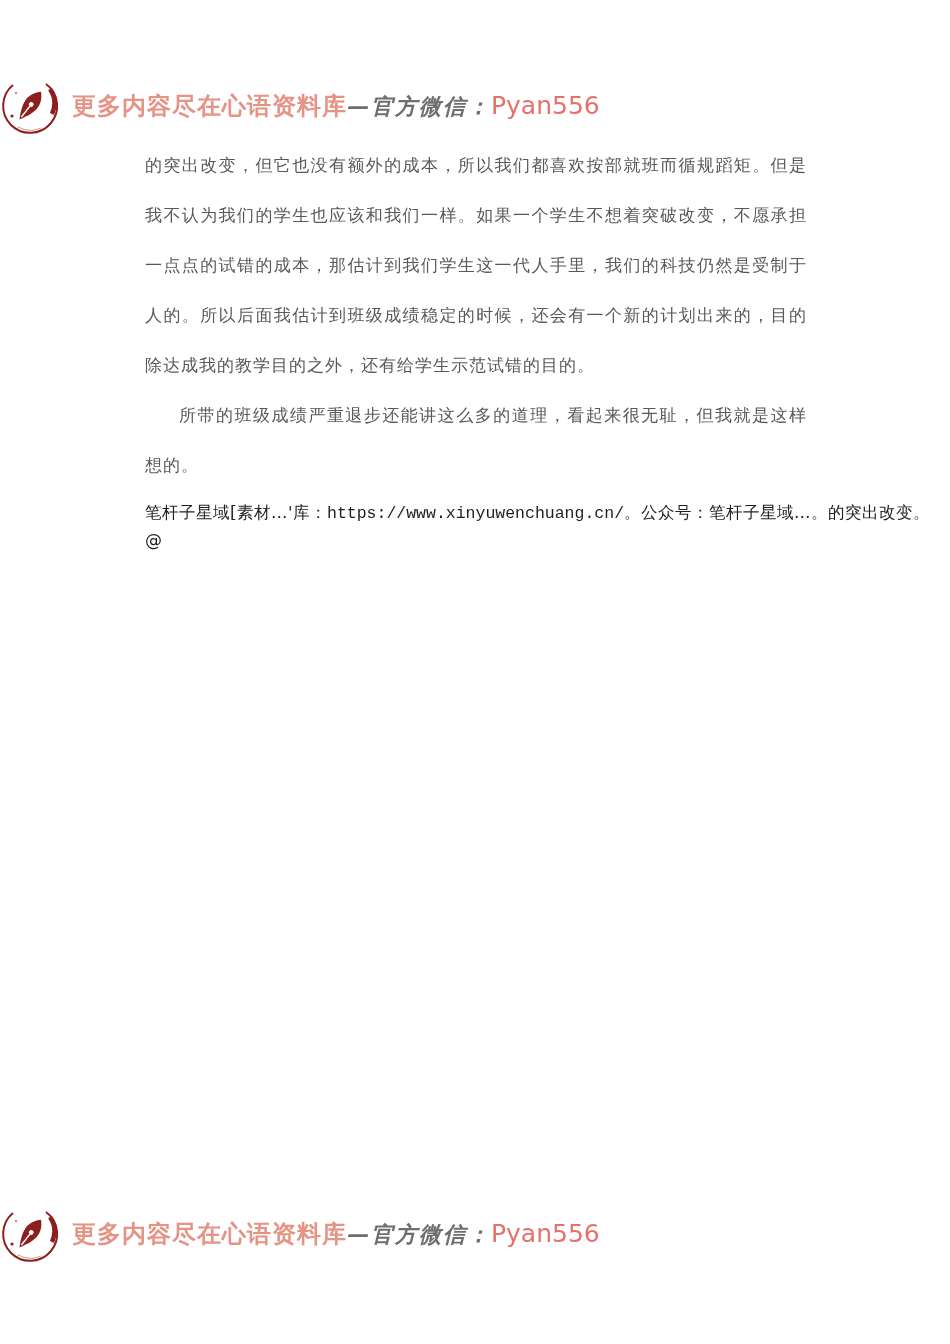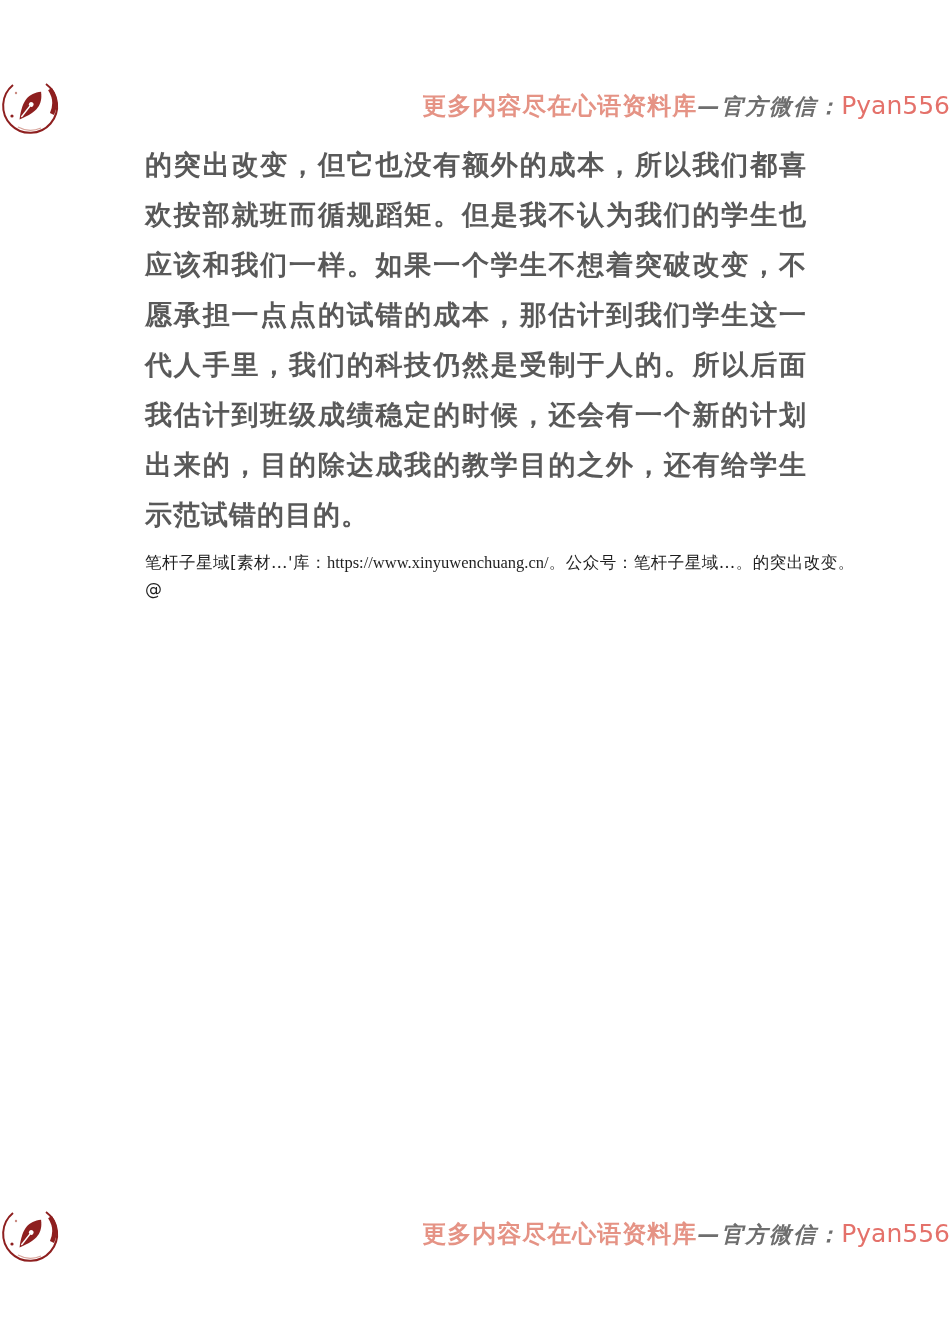--- a/index.html
+++ b/index.html
@@ -14,21 +14,21 @@
     font-family: "DejaVu Serif", serif;
   }
 
   
   .banner {
     position: absolute;
     left: 0;
     width: 100%;
     height: 64px;
     display: flex;
-    justify-content: space-between;
+    justify-content: flex-start;
     align-items: center;
     gap: 12px;
   }
   .banner-top    { top: 74px; }
   .banner-bottom { top: 1202px; }
   .logo { width: 60px; height: 60px; flex: 0 0 auto; }
   .banner-text { white-space: nowrap; }
   .brand {
     font-family: "DejaVu Serif", serif;
     font-weight: bold;
@@ -52,39 +52,38 @@
 
   
   .body-text {
     position: absolute;
     top: 140px;
     left: 145px;
     width: 662px;
     color: #595959;
   }
   .body-text p {
-    font-size: 27px;
+    font-size: 17px;
     line-height: 50px;
     letter-spacing: 1px;
     text-align: justify;
     text-justify: inter-ideograph;
-    font-weight: bold;
   }
   .body-text p.indent { text-indent: 2em; }
 
   .source-line {
     margin-top: 9px;
     font-size: 16.5px;
     line-height: 27px;
     letter-spacing: 0.5px;
     color: #1f1f1f;
     white-space: nowrap;
   }
   .source-line .url {
-    font-family: Liberation Serif, serif;
+    font-family: Liberation Mono, monospace;
     letter-spacing: 0;
   }
   .trailing {
     font-family: "DejaVu Sans", sans-serif;
     font-size: 17px;
     line-height: 27px;
     color: #1f1f1f;
   }
 </style>
 </head>
@@ -107,20 +106,21 @@
         <circle cx="16" cy="17" r="1.2" fill="#c98b82"></circle>
       </svg>
     </span>
     <span class="banner-text">
       <span class="brand">更多内容尽在心语资料库</span><span class="wechat-label">—官方微信：</span><span class="wechat-id">Pyan556</span>
     </span>
   </div>
 
   <div class="body-text">
     <p>的突出改变，但它也没有额外的成本，所以我们都喜欢按部就班而循规蹈矩。但是我不认为我们的学生也应该和我们一样。如果一个学生不想着突破改变，不愿承担一点点的试错的成本，那估计到我们学生这一代人手里，我们的科技仍然是受制于人的。所以后面我估计到班级成绩稳定的时候，还会有一个新的计划出来的，目的除达成我的教学目的之外，还有给学生示范试错的目的。</p>
+    <p class="indent">所带的班级成绩严重退步还能讲这么多的道理，看起来很无耻，但我就是这样想的。</p>
     <div class="source-line"><span>笔杆子星域[素材…'库：</span><span class="url">https://www.xinyuwenchuang.cn/</span><span>。公众号：笔杆子星域…。的突出改变。</span></div>
     <div class="trailing">@</div>
   </div>
 
   <div class="banner banner-bottom">
     <span class="logo">
       <svg width="60" height="60" viewBox="0 0 60 60" xmlns="http://www.w3.org/2000/svg">
         <path d="M46 8 A27 27 0 1 1 13 9" fill="none" stroke="#8e1f1f" stroke-width="2"></path>
         <path d="M50 13 A26 26 0 0 1 52 38" fill="none" stroke="#8e1f1f" stroke-width="4.5"></path>
         <path d="M18 51 Q29 57 41 52" fill="none" stroke="#d8a49b" stroke-width="1.2"></path>

